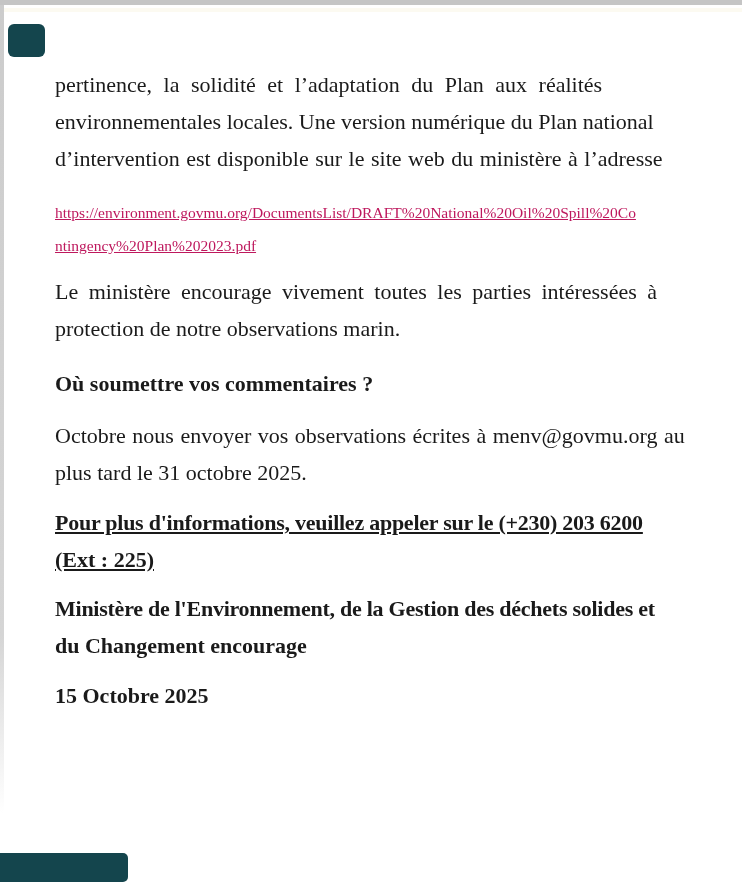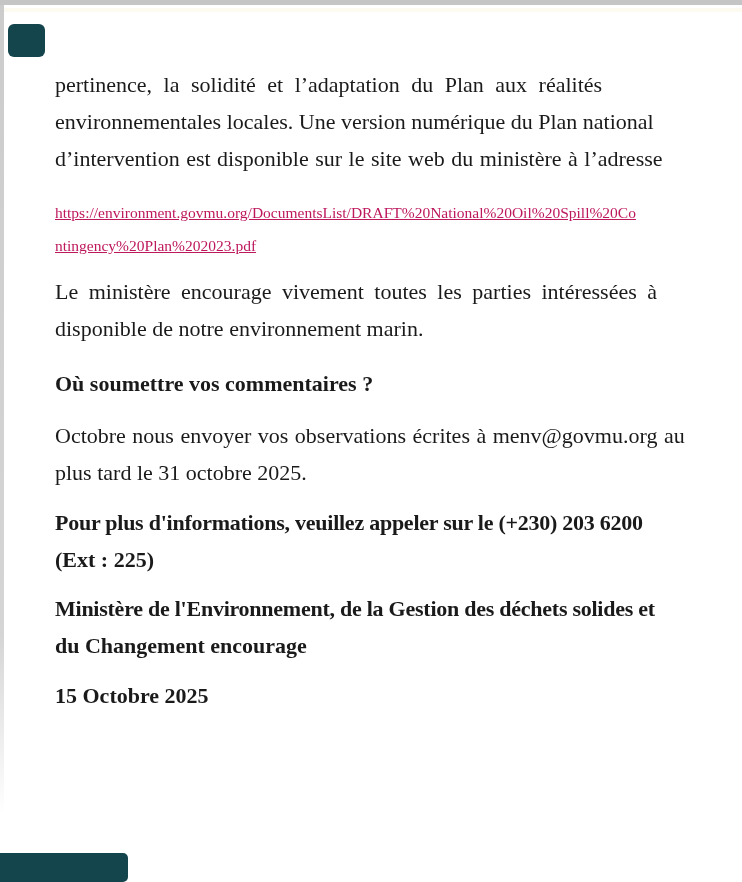--- a/index.html
+++ b/index.html
@@ -61,21 +61,21 @@
 
   
   .ws6 { word-spacing: 6px; }
   .ws5 { word-spacing: 5px; }
   .ws1 { word-spacing: 1px; }
 
   .b-link { margin-top: 19px; }
   .b-p2   { margin-top: 11px; }
   .b-h1   { margin-top: 18px; }
   .b-p3   { margin-top: 15px; }
-  .b-h2   { margin-top: 13px; }
+  .b-h2   { margin-top: 13px; text-decoration: underline; }
   .b-h3   { margin-top: 12px; }
   .b-date { margin-top: 13px; font-family: Liberation Serif, serif; }
 
   .link-line {
     display: block;
     font-size: 15.5px;
     line-height: 33px;
     color: #be185d;
     text-decoration: underline;
     white-space: nowrap;
@@ -100,21 +100,21 @@
     <span class="line ws1">d’intervention est disponible sur le site web du ministère à l’adresse</span>
   </p>
 
   <p class="block b-link">
     <a class="link-line">https://environment.govmu.org/DocumentsList/DRAFT%20National%20Oil%20Spill%20Co</a>
     <a class="link-line">ntingency%20Plan%202023.pdf</a>
   </p>
 
   <p class="block b-p2">
     <span class="line ws5">Le ministère encourage vivement toutes les parties intéressées à</span>
-    <span class="line">disponible de notre environnement marin.</span>
+    <span class="line">protection de notre observations marin.</span>
   </p>
 
   <p class="block b-h1 bold">
     <span class="line">Où soumettre vos commentaires ?</span>
   </p>
 
   <p class="block b-p3">
     <span class="line ws1">Octobre nous envoyer vos observations écrites à menv@govmu.org au</span>
     <span class="line">plus tard le 31 octobre 2025.</span>
   </p>

